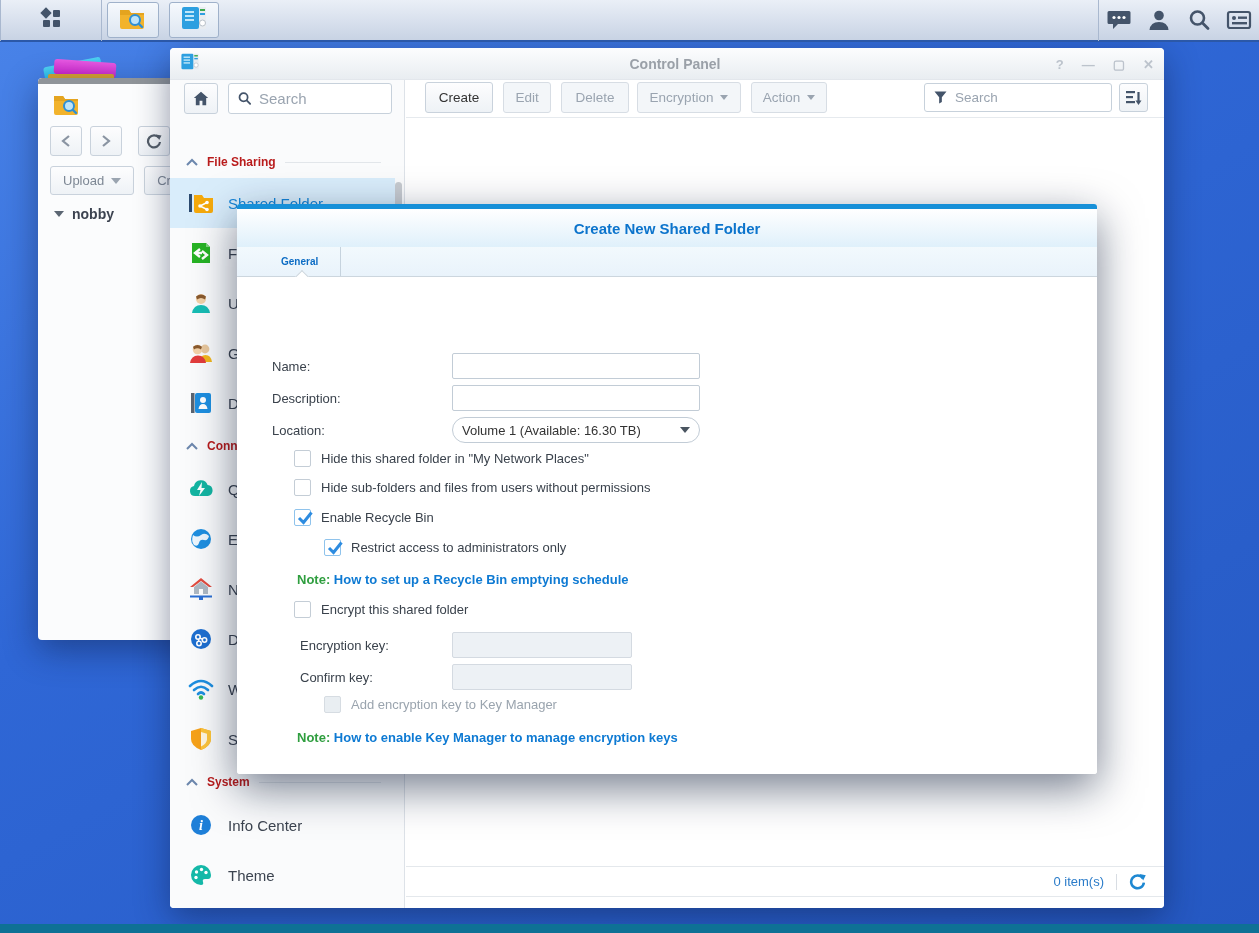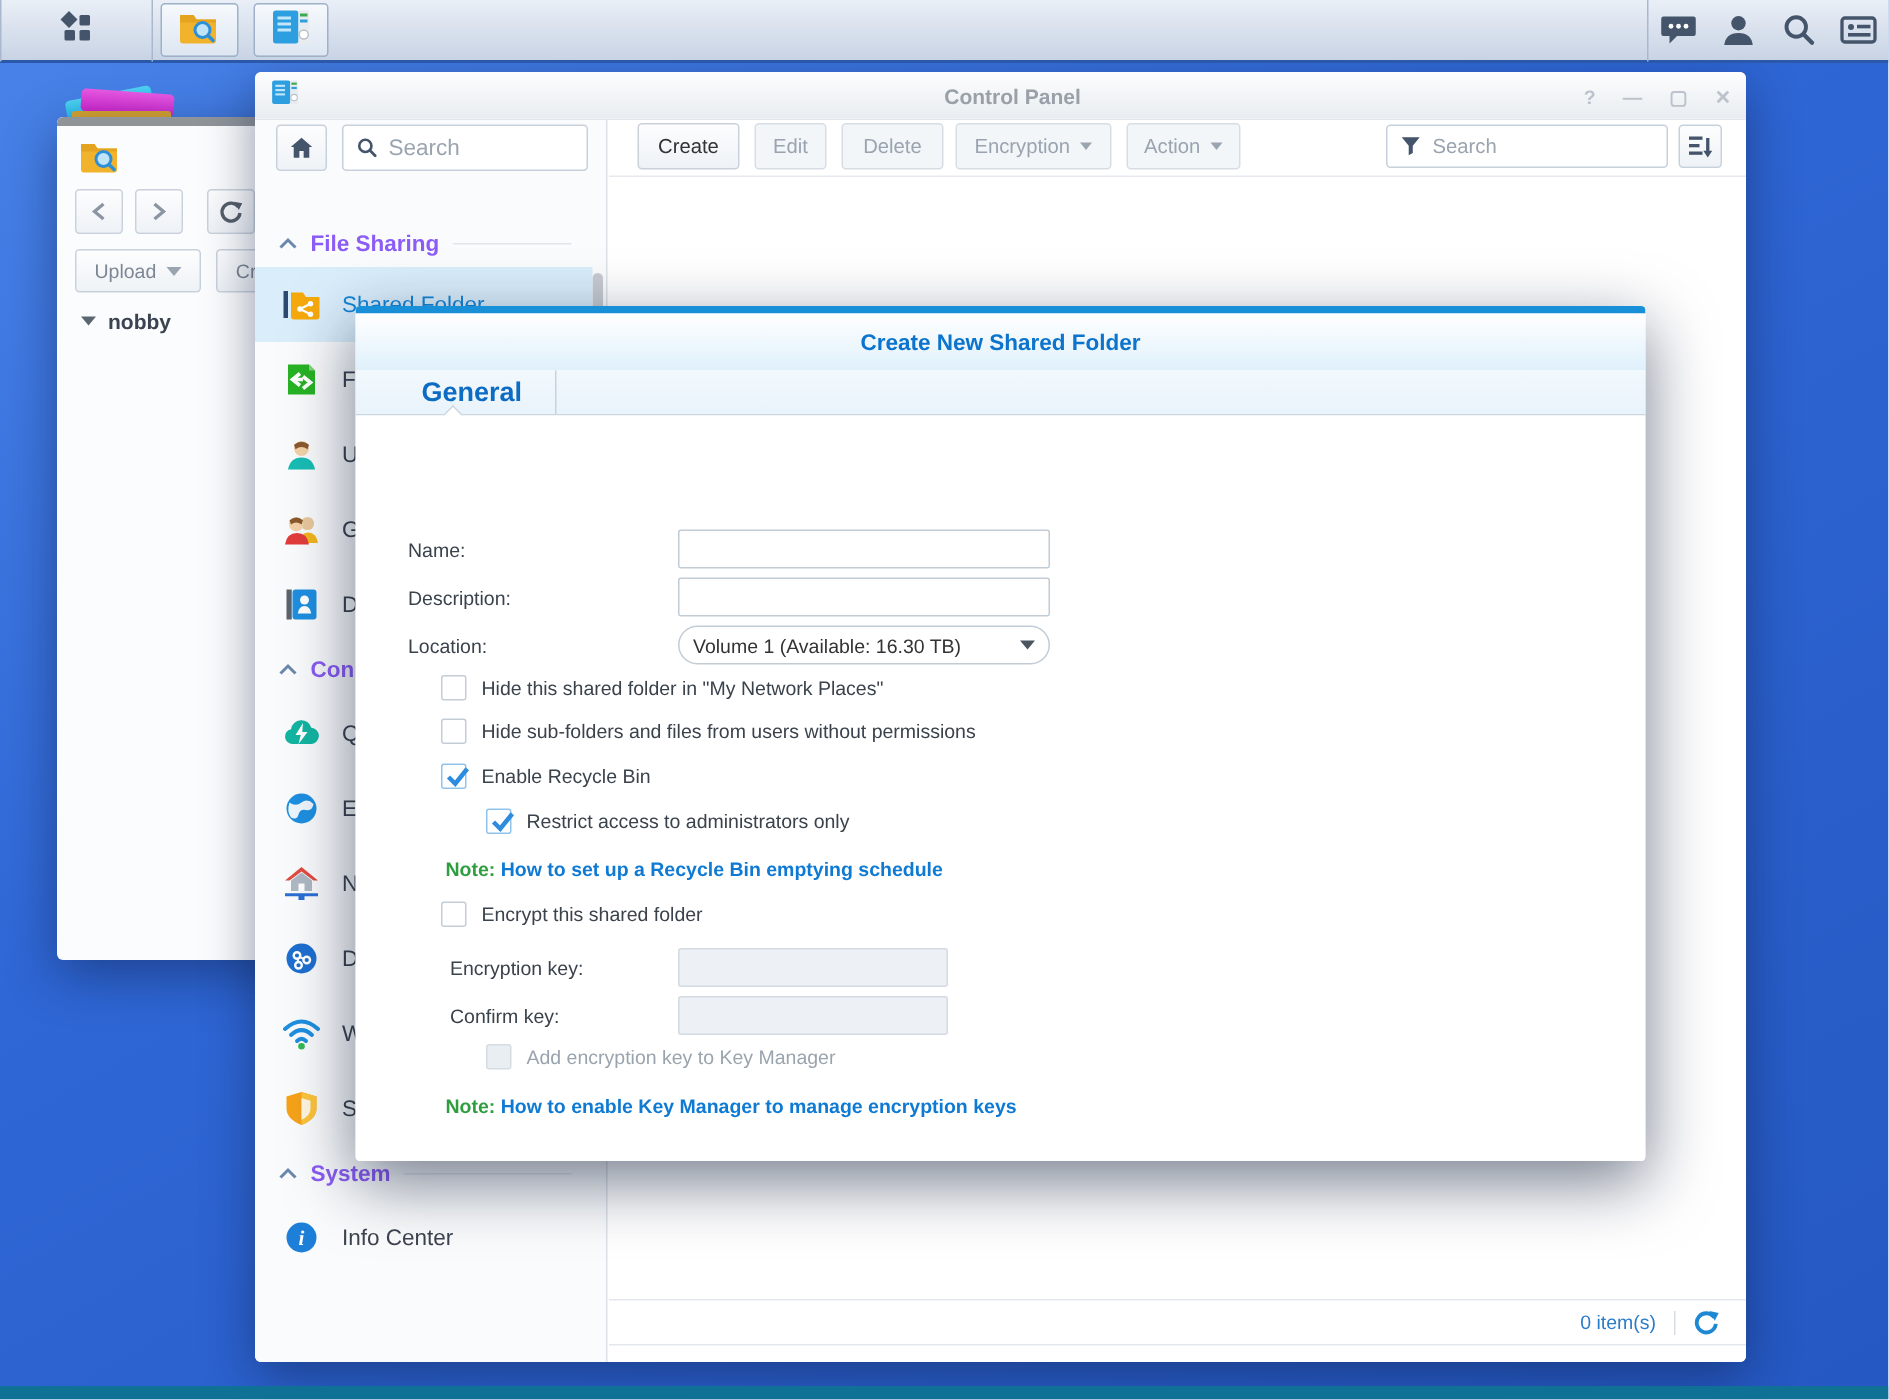--- a/index.html
+++ b/index.html
@@ -58,21 +58,21 @@
              background:linear-gradient(#fdfdfe,#eef2f6); display:flex; align-items:center; justify-content:center; cursor:pointer; }
   .cp-search { position:absolute; left:58px; top:3px; width:164px; height:31px; border:1px solid #c7d1db; border-radius:3px;
                background:#fff; display:flex; align-items:center; padding:0 8px; gap:7px; }
   .cp-search input { border:none; outline:none; width:110px; font-size:15px; color:#333; font-family:"Liberation Sans",sans-serif; }
   .cp-search input::placeholder { color:#9aa4b0; }
   .sb-scrollthumb { position:absolute; right:2px; top:102px; width:7px; height:95px; background:#c7cbd0; border-radius:4px; }
 
   .sb-list { position:absolute; left:0; right:9px; top:66px; }
   .sb-header { height:36px; display:flex; align-items:center; padding:0 14px 0 16px; gap:9px; cursor:pointer; }
   .sb-header:first-child { height:32px; }
-  .sb-h-label { font-size:15px; font-weight:bold; color:#8b5cf6; white-space:nowrap; }
+  .sb-h-label { font-size:12px; font-weight:bold; color:#b91c1c; white-space:nowrap; }
   .sb-h-line { flex:1; height:1px; background:#e2e6ea; }
   .sb-item { height:50px; display:flex; align-items:center; padding-left:18px; gap:14px; cursor:pointer; white-space:nowrap; }
   .sb-item .sb-label { font-size:15px; color:#3c4450; }
   .sb-item.selected { background:#d9edfb; }
   .sb-item.selected .sb-label { color:#1585d8; }
   .sb-ico { width:26px; height:26px; display:flex; align-items:center; justify-content:center; flex:0 0 26px; }
 
   .cp-toolbar { position:absolute; left:236px; top:32px; right:0; height:38px; background:#fff; border-bottom:1px solid #e6eaee; }
   .btn { position:absolute; top:2px; height:31px; border:1px solid #c9d2dc; border-radius:3px;
          background:linear-gradient(#fdfdfe,#eef2f6); font-size:13.5px; color:#333;
@@ -92,21 +92,21 @@
   .cp-itemcount { font-size:13px; color:#2b7cc9; }
   .cp-status-sep { width:1px; height:16px; background:#d8dde3; }
 
   
   #dialog { position:absolute; left:237px; top:204px; width:860px; height:570px; z-index:5;
             background:#fff; border-radius:3px; box-shadow:0 14px 44px rgba(5,20,50,.55); overflow:hidden; }
   .dlg-topbar { height:5px; background:#1790d8; }
   .dlg-header { height:38px; background:linear-gradient(#ffffff,#dff0fb); display:flex; align-items:center; justify-content:center; }
   .dlg-title { font-size:15px; font-weight:bold; color:#0c74cc; }
   .dlg-tabs { height:30px; background:linear-gradient(#f2f9fd,#e9f3fb); border-bottom:1px solid #ccd6de; position:relative; display:flex; }
-  .dlg-tab { margin-left:22px; padding:0 22px; display:flex; align-items:center; font-size:18px; font-weight:bold;
+  .dlg-tab { margin-left:22px; padding:0 22px; display:flex; align-items:center; font-size:10px; font-weight:bold;
              color:#0c6cc4; border-right:1px solid #c6d3de; cursor:pointer; }
   .dlg-notch { position:absolute; left:60px; bottom:-6px; width:10px; height:10px; background:#fff;
                border-left:1px solid #ccd6de; border-top:1px solid #ccd6de; transform:rotate(45deg); }
   .dlg-body { position:absolute; left:0; top:73px; right:0; bottom:0; background:#fff; }
 
   .f-label { position:absolute; font-size:13px; color:#3a424c; }
   .f-input { position:absolute; width:248px; height:26px; border:1px solid #c2ccd6; border-radius:2px; background:#fff;
              font-size:13px; color:#333; padding:0 7px; outline:none; font-family:"Liberation Sans",sans-serif; }
   .f-input:disabled { background:#edf1f5; border-color:#d4dae1; }
   .f-select { position:absolute; width:248px; height:26px; border:1px solid #c2ccd6; border-radius:13px; background:#fff;
@@ -452,20 +452,32 @@
         <div class="sb-item">
           <span class="sb-ico">
             <svg width="24" height="24" viewBox="0 0 24 24">
                 <circle cx="12" cy="12" r="10" fill="#1e7fd8"></circle>
                 <text x="12" y="17" text-anchor="middle" font-family="Liberation Serif, serif" font-style="italic" font-weight="bold" font-size="14" fill="#fff">i</text>
               </svg>
           </span>
           <span class="sb-label">Info Center</span>
         </div>
 
+        <div class="sb-item">
+          <span class="sb-ico">
+            <svg width="24" height="24" viewBox="0 0 24 24">
+                <path d="M12 2 a10 10 0 1 0 0 20 q3 0 2 -3 q-1 -3 2 -3 h3 q3 0 3 -4 a10 10 0 0 0 -10 -10 z" fill="#14b8a8"></path>
+                <circle cx="7.5" cy="9" r="1.7" fill="#fff"></circle>
+                <circle cx="12.5" cy="6.5" r="1.7" fill="#fff"></circle>
+                <circle cx="17" cy="9.5" r="1.7" fill="#fff"></circle>
+                <circle cx="7" cy="14.5" r="1.7" fill="#fff"></circle>
+              </svg>
+          </span>
+          <span class="sb-label">Theme</span>
+        </div>
 
         <div class="sb-item">
           
           
         </div>
       </div>
     </div>
 
     <div class="cp-toolbar">
       <div class="btn" style="left:19px; width:68px;">

